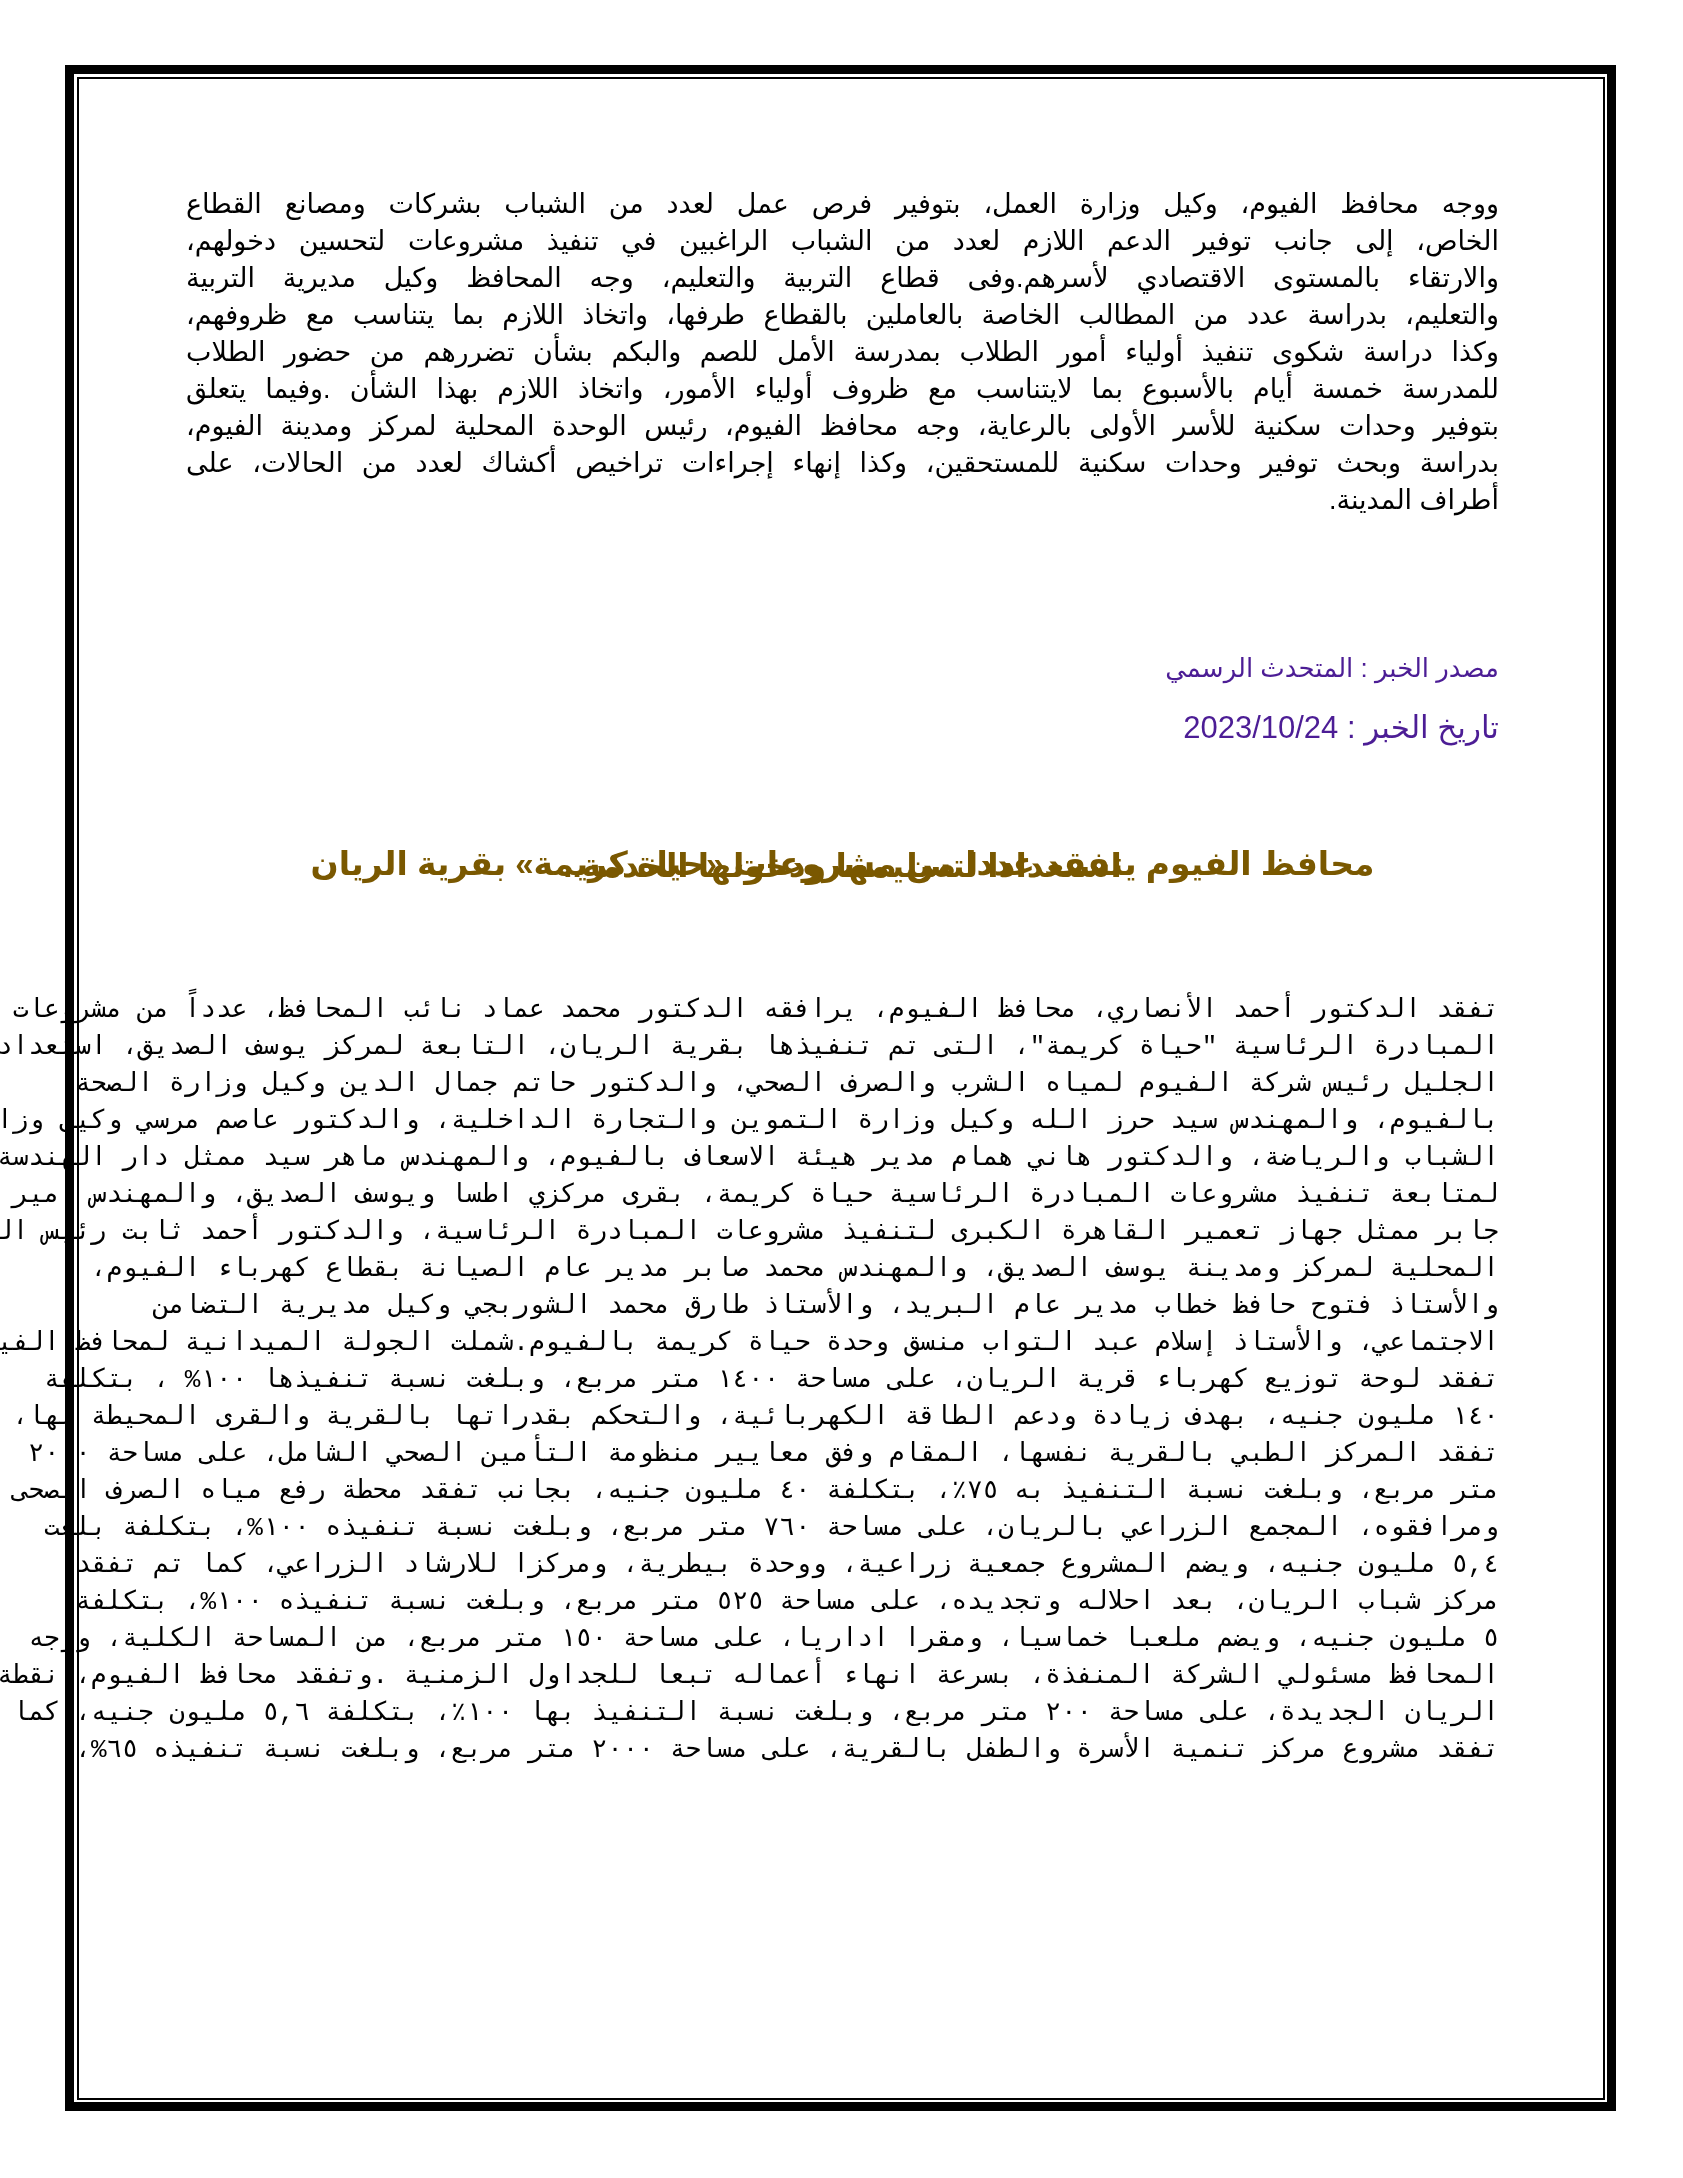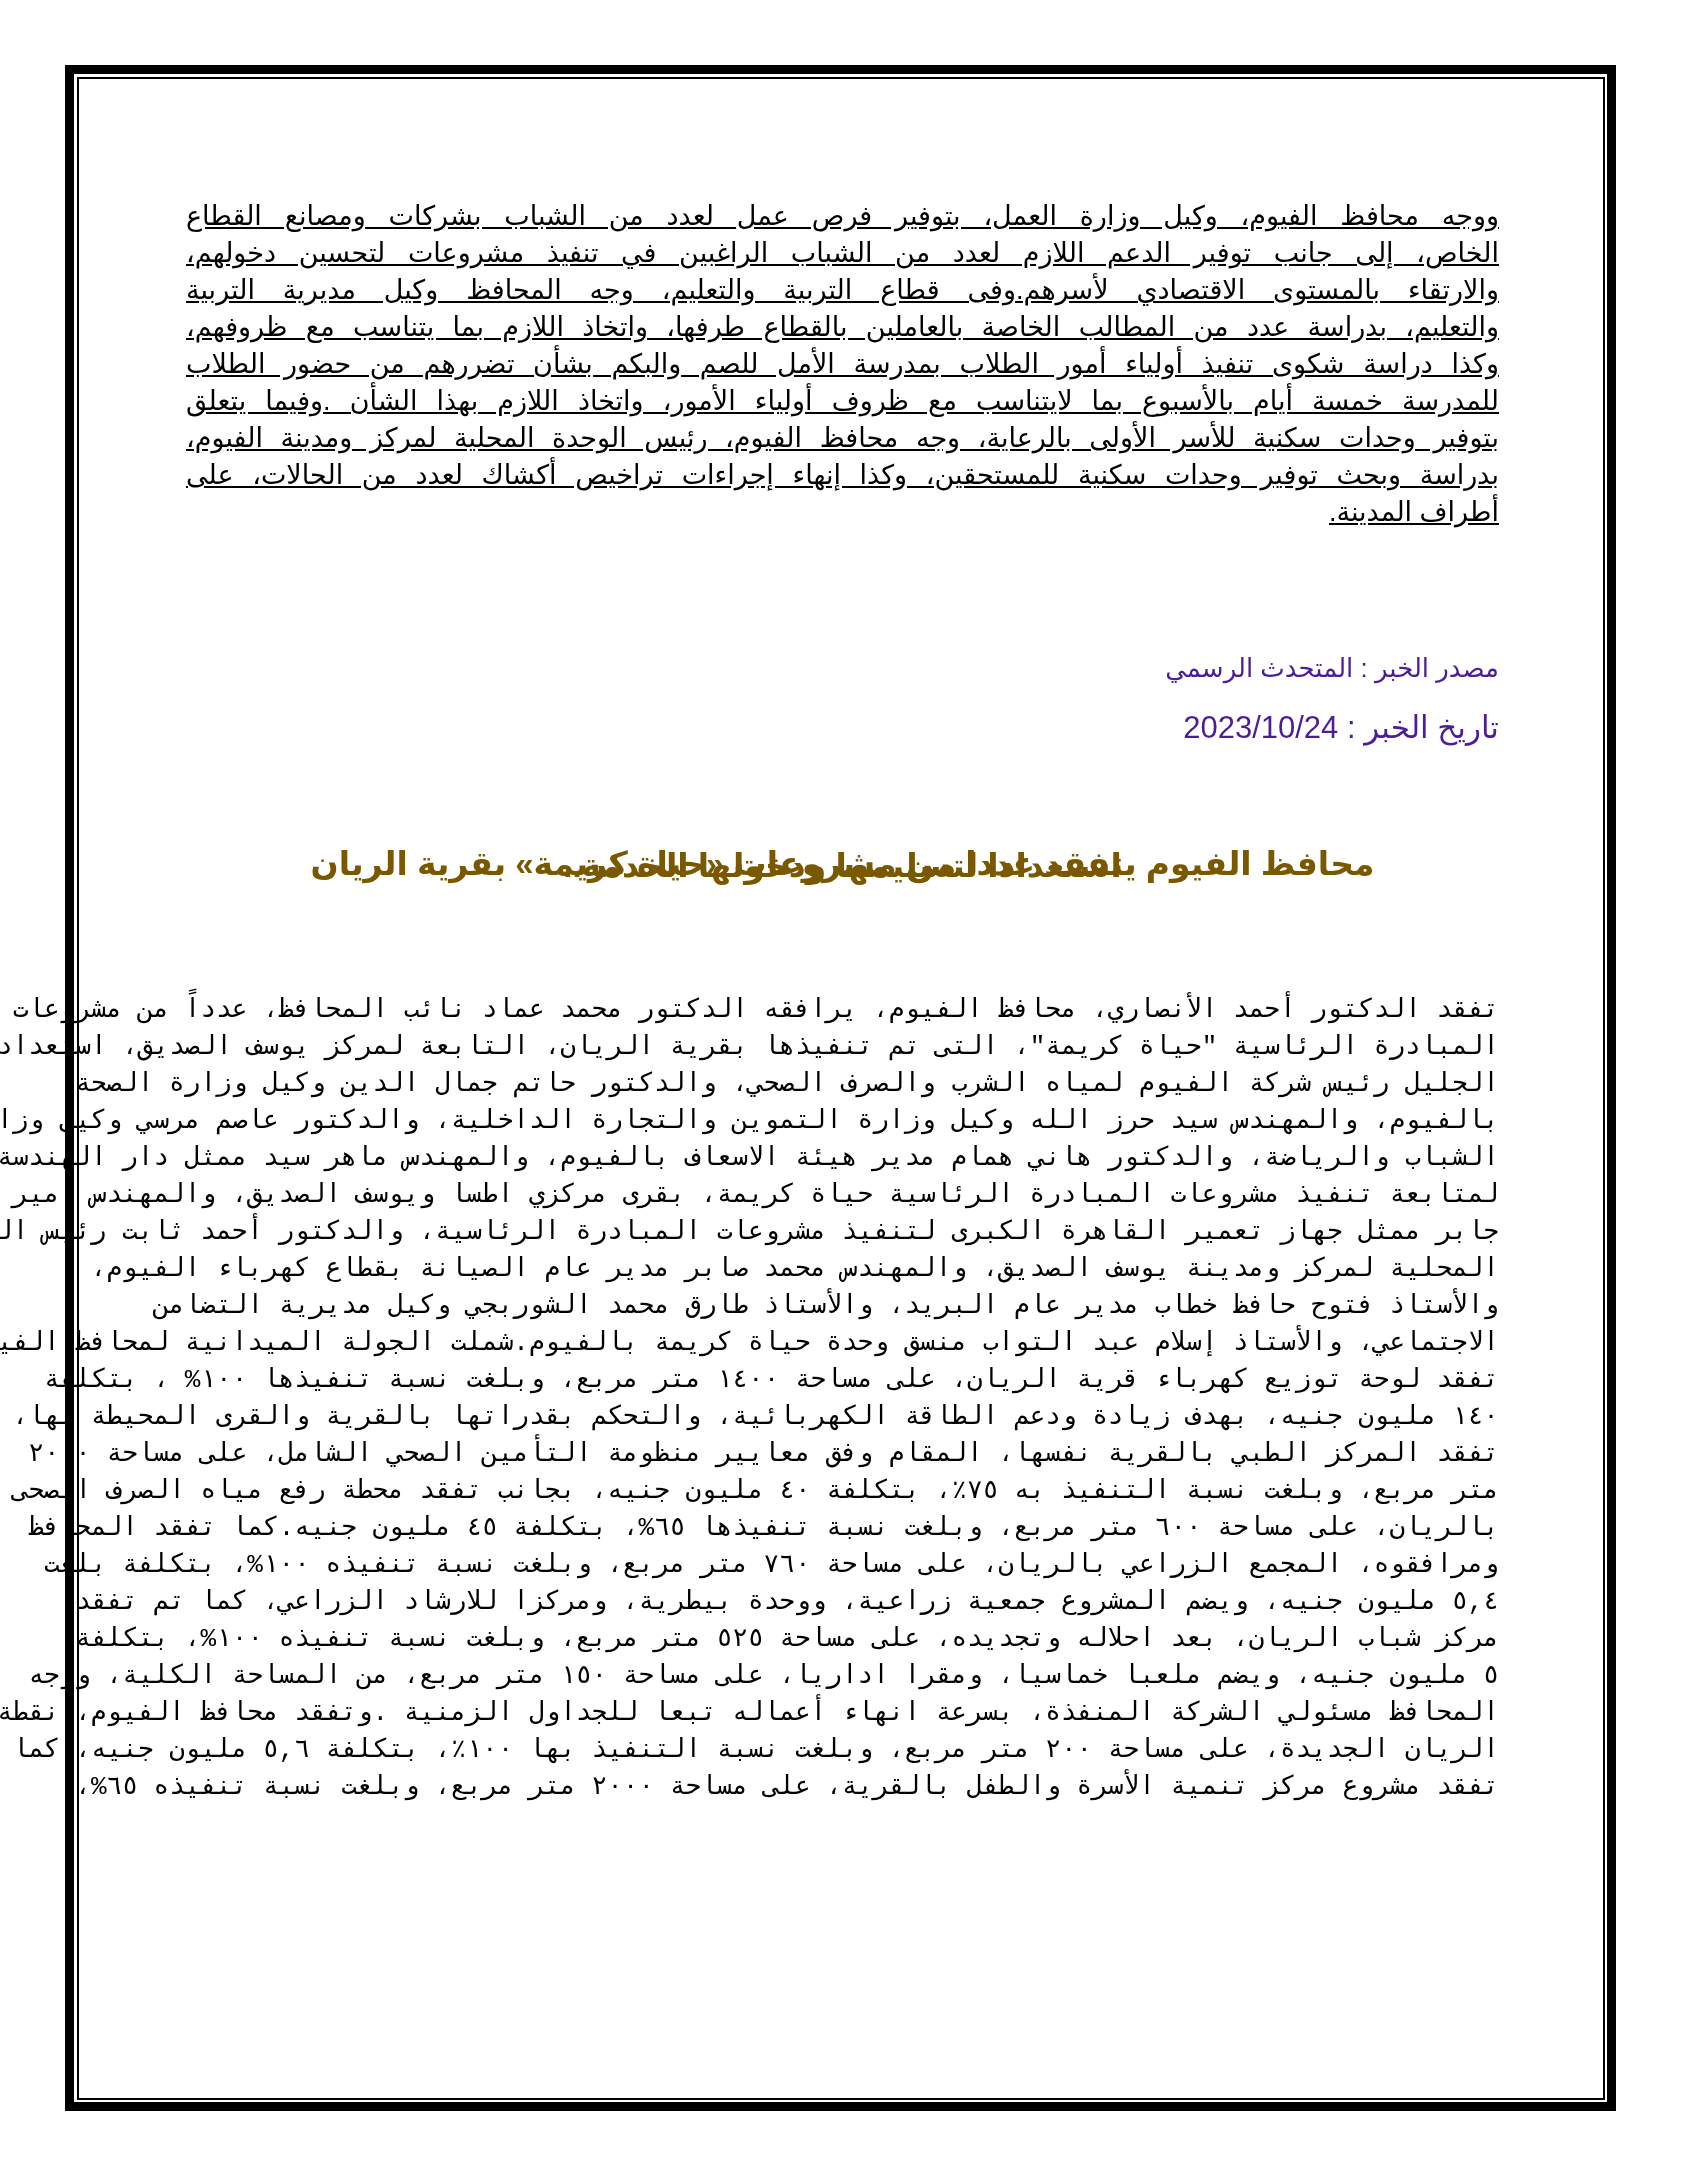--- a/index.html
+++ b/index.html
@@ -10,21 +10,21 @@
   }
   .frame-inner {
     position: absolute; left: 77px; top: 77px; width: 1528px; height: 2023px;
     border: 2px solid #000; box-sizing: border-box;
   }
   .content {
     position: absolute; left: 186px; width: 1313px;
     direction: rtl; font-family: "Liberation Sans", "DejaVu Sans", sans-serif;
     color: #000;
   }
-  .para1 { top: 198px; text-decoration: underline; }
+  .para1 { top: 186px; }
   .line {
     display: block; font-size: 27px; line-height: 37px; height: 37px;
     text-align: justify; text-align-last: justify; white-space: nowrap;
     overflow: visible;
   }
   .line.last { text-align-last: right; }
   .meta { position: absolute; left: 186px; width: 1313px; direction: rtl; text-align: right;
     font-family: "Liberation Sans", "DejaVu Sans", sans-serif; color: #4c1d95; }
   .meta.source { top: 653px; font-size: 26px; }
   .meta.date { top: 709px; font-size: 31px; }
@@ -70,21 +70,20 @@
   <span class="line">الشباب والرياضة، والدكتور هاني همام مدير هيئة الاسعاف بالفيوم، والمهندس ماهر سيد ممثل دار الهندسة</span>
   <span class="line">لمتابعة تنفيذ مشروعات المبادرة الرئاسية حياة كريمة، بقرى مركزي اطسا ويوسف الصديق، والمهندس أمير</span>
   <span class="line">جابر ممثل جهاز تعمير القاهرة الكبرى لتنفيذ مشروعات المبادرة الرئاسية، والدكتور أحمد ثابت رئيس الوحدة</span>
   <span class="line">المحلية لمركز ومدينة يوسف الصديق، والمهندس محمد صابر مدير عام الصيانة بقطاع كهرباء الفيوم،</span>
   <span class="line">والأستاذ فتوح حافظ خطاب مدير عام البريد، والأستاذ طارق محمد الشوربجي وكيل مديرية التضامن</span>
   <span class="line">الاجتماعي، والأستاذ إسلام عبد التواب منسق وحدة حياة كريمة بالفيوم.شملت الجولة الميدانية لمحافظ الفيوم،</span>
   <span class="line">تفقد لوحة توزيع كهرباء قرية الريان، على مساحة ١٤٠٠ متر مربع، وبلغت نسبة تنفيذها ١٠٠% ، بتكلفة</span>
   <span class="line">١٤٠ مليون جنيه، بهدف زيادة ودعم الطاقة الكهربائية، والتحكم بقدراتها بالقرية والقرى المحيطة بها، كما</span>
   <span class="line">تفقد المركز الطبي بالقرية نفسها، المقام وفق معايير منظومة التأمين الصحي الشامل، على مساحة ٢٠٠٠</span>
   <span class="line">متر مربع، وبلغت نسبة التنفيذ به ٧٥٪، بتكلفة ٤٠ مليون جنيه، بجانب تفقد محطة رفع مياه الصرف الصحى</span>
-  <span class="line">بالريان، على مساحة ٦٠٠ متر مربع، وبلغت نسبة تنفيذها ٦٥%، بتكلفة ٤٥ مليون جنيه.كما تفقد المحافظ</span>
   <span class="line">ومرافقوه، المجمع الزراعي بالريان، على مساحة ٧٦٠ متر مربع، وبلغت نسبة تنفيذه ١٠٠%، بتكلفة بلغت</span>
   <span class="line">٥,٤ مليون جنيه، ويضم المشروع جمعية زراعية، ووحدة بيطرية، ومركزا للارشاد الزراعي، كما تم تفقد</span>
   <span class="line">مركز شباب الريان، بعد احلاله وتجديده، على مساحة ٥٢٥ متر مربع، وبلغت نسبة تنفيذه ١٠٠%، بتكلفة</span>
   <span class="line">٥ مليون جنيه، ويضم ملعبا خماسيا، ومقرا اداريا، على مساحة ١٥٠ متر مربع، من المساحة الكلية، ووجه</span>
   <span class="line">المحافظ مسئولي الشركة المنفذة، بسرعة انهاء أعماله تبعا للجداول الزمنية .وتفقد محافظ الفيوم، نقطة اسعاف</span>
   <span class="line">الريان الجديدة، على مساحة ٢٠٠ متر مربع، وبلغت نسبة التنفيذ بها ١٠٠٪، بتكلفة ٥,٦ مليون جنيه، كما</span>
   <span class="line">تفقد مشروع مركز تنمية الأسرة والطفل بالقرية، على مساحة ٢٠٠٠ متر مربع، وبلغت نسبة تنفيذه ٦٥%،</span>
 </div>
 
 

